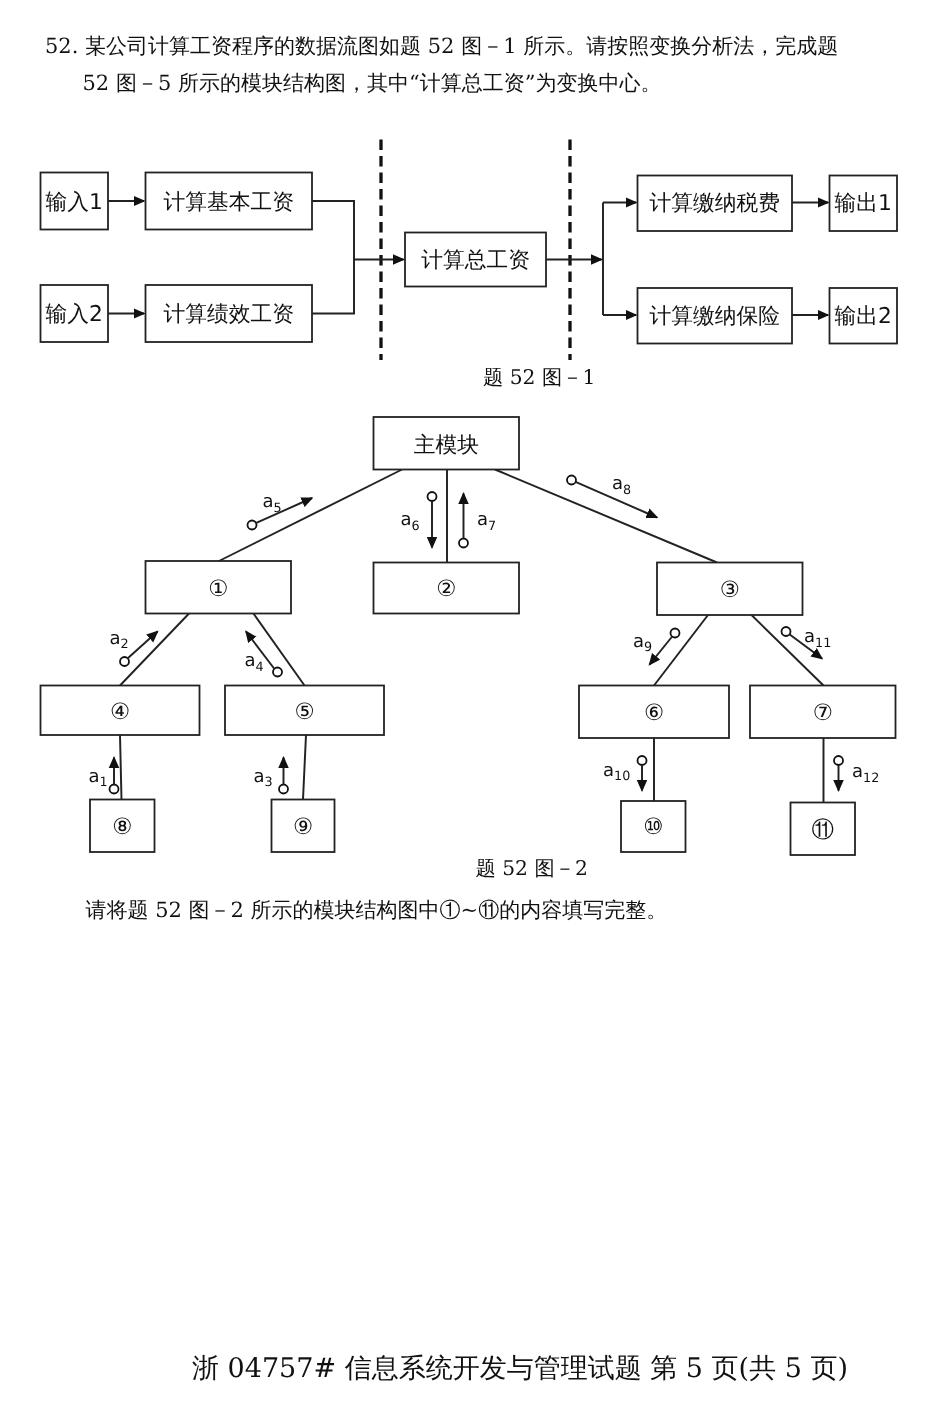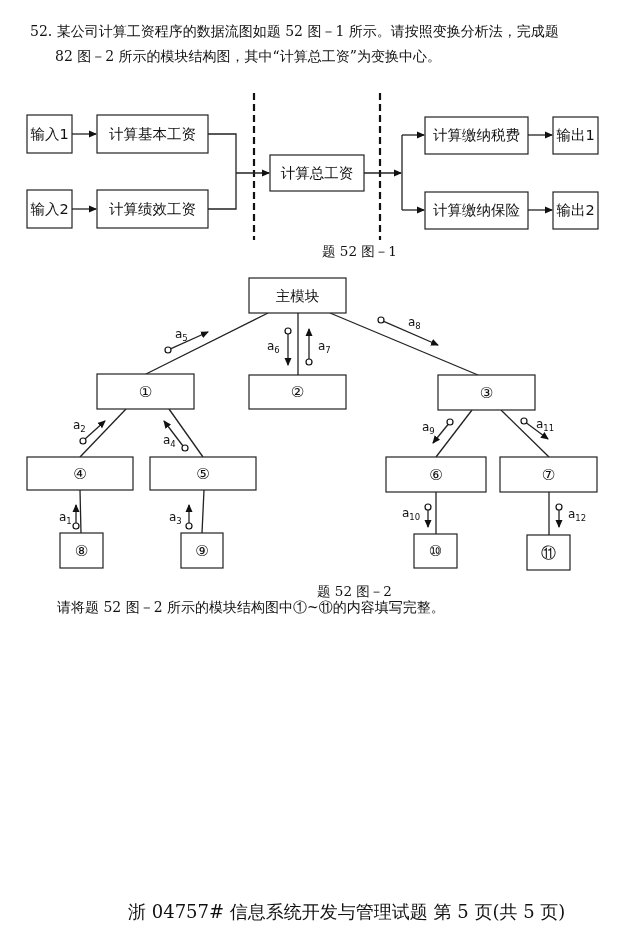--- a/index.html
+++ b/index.html
@@ -18,21 +18,21 @@
   .lbl { font-size: 12px; font-family: "DejaVu Sans", "Liberation Sans", sans-serif; }
   .sub { font-size: 8.5px; }
 </style>
 </head>
 <body>
 
 <div class="q-line" style="left:30px; top:22px;">
   <span>52.</span>
   <span>某公司计算工资程序的数据流图如题 52 图－1 所示。请按照变换分析法，完成题</span>
 </div>
-<div class="q-line" style="left:55px; top:47px;">82 图－2 所示的模块结构图，其中“计算总工资”为变换中心。</div>
+<div class="q-line" style="left:55px; top:47px;">52 图－5 所示的模块结构图，其中“计算总工资”为变换中心。</div>
 
 <svg width="630" height="945">
   <defs>
     <marker id="ah" markerWidth="8" markerHeight="8" refX="7" refY="4" orient="auto" markerUnits="userSpaceOnUse">
       <path d="M0,0.5 L8,4 L0,7.5 z" fill="#111"></path>
     </marker>
   </defs>
 
   <g>
 
@@ -226,15 +226,15 @@
 
     <g>
       <circle cx="559" cy="507" r="3" fill="#fff" stroke="#111" stroke-width="1.2"></circle>
       <line class="ln" x1="559" y1="510" x2="559" y2="527" marker-end="url(#ah)"></line>
       <text class="lbl" x="568" y="518"><tspan>a</tspan><tspan class="sub" dy="3">12</tspan></text>
     </g>
   </g>
 </svg>
 
 <div class="caption" style="left:275px; top:243px;">题 52 图－1</div>
-<div class="caption" style="left:270px; top:583px;">题 52 图－2</div>
+<div class="caption" style="left:270px; top:570px;">题 52 图－2</div>
 <div class="q-line" style="left:57px; top:598px;">请将题 52 图－2 所示的模块结构图中①~⑪的内容填写完整。</div>
 <div class="footer">浙 04757# 信息系统开发与管理试题 第 5 页(共 5 页)</div>
 
 </body></html>

